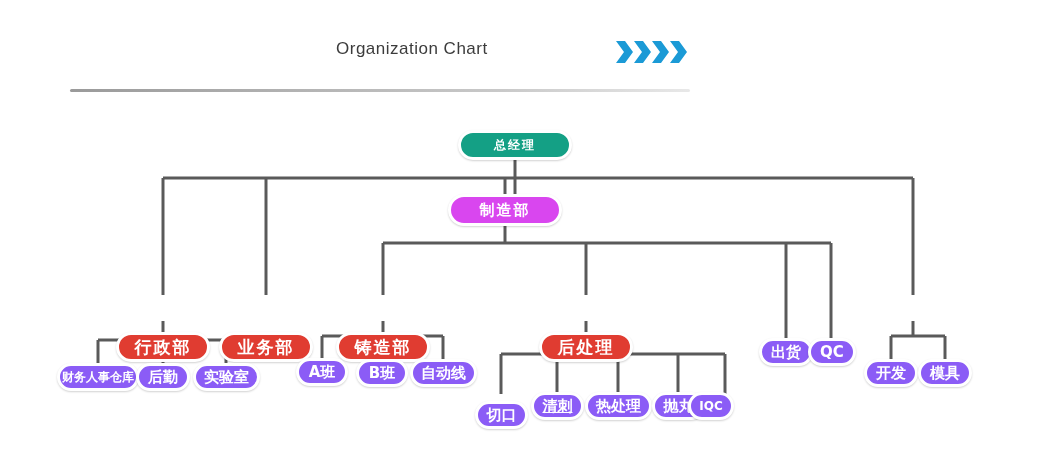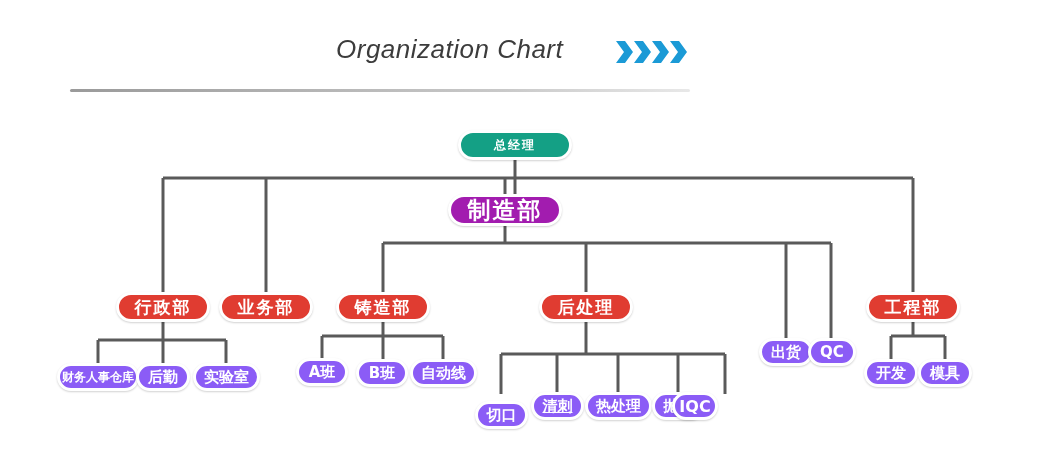--- a/index.html
+++ b/index.html
@@ -16,24 +16,23 @@
   .header{position:absolute;left:0;top:0;width:1060px;height:100px;}
   .title-cn{
     position:absolute;left:62px;top:16px;
     font-size:44px;font-weight:bold;color:#231f20;
     letter-spacing:1px;line-height:52px;
     font-family:"DejaVu Sans","Liberation Sans",sans-serif;
     white-space:nowrap;
   }
   .title-en{
     position:absolute;left:336px;top:33px;
-    font-size:26px;color:#3c3c3c;letter-spacing:.5px;
+    font-size:17px;color:#3c3c3c;letter-spacing:.5px;
     line-height:32px;white-space:nowrap;
     font-family:"Liberation Sans","DejaVu Sans",sans-serif;
-    font-style:italic;
   }
   .chevrons{position:absolute;left:616px;top:38px;width:76px;height:28px;}
   .divider{
     position:absolute;left:70px;top:89px;width:620px;height:3px;
     background:linear-gradient(to right,#9a9a9a 0%,#c9c9c9 70%,#e8e8e8 100%);
     border-radius:2px;
   }
 
   
   .chart{position:absolute;left:0;top:100px;width:1060px;height:363px;}
@@ -48,22 +47,22 @@
     border-radius:999px;
     border:3px solid #ffffff;
     white-space:nowrap;
     font-family:"DejaVu Sans","Liberation Sans",sans-serif;
     font-weight:bold;
     box-shadow:0 1px 2px rgba(0,0,0,0.18);
     letter-spacing:1px;
     z-index:3;
   }
   .lvl1{background:#14a085;font-size:12px;letter-spacing:2px;}
-  .lvl2{background:#a21caf;font-size:23px;letter-spacing:2px;}
-  .lvl3{background:#e03c31;font-size:17px;letter-spacing:2px;}
+  .lvl2{background:#d946ef;font-size:15px;letter-spacing:2px;}
+  .lvl3{background:#e03c31;font-size:17px;letter-spacing:2px;margin-top:40px;}
   .lvl4{background:#8b5cf6;font-size:15px;letter-spacing:0px;}
 </style>
 </head>
 <body>
 
 <div id="page">
 
   <div class="header">
     <div class="title-en">Organization Chart</div>
 
@@ -138,21 +137,20 @@
     <div class="node lvl3" style="left:219px;top:192px;width:94px;height:30px;">业务部</div>
 
     <div class="node lvl3" style="left:539px;top:192px;width:94px;height:30px;">后处理</div>
 
     <div class="node lvl3" style="left:336px;top:192px;width:94px;height:30px;">铸造部</div>
 
     <div class="node lvl4" style="left:759px;top:238px;width:54px;height:28px;">出货</div>
 
     <div class="node lvl4" style="left:808px;top:238px;width:48px;height:28px;">QC</div>
 
-    <div class="node lvl3" style="left:866px;top:192px;width:94px;height:30px;">工程部</div>
 
     <div class="node lvl4" style="left:57px;top:263px;width:82px;height:28px;font-size:12px;">财务人事仓库</div>
 
     <div class="node lvl4" style="left:136px;top:263px;width:54px;height:28px;">后勤</div>
 
     <div class="node lvl4" style="left:193px;top:263px;width:67px;height:28px;">实验室</div>
 
     <div class="node lvl4" style="left:296px;top:258px;width:52px;height:28px;">A班</div>
 
     <div class="node lvl4" style="left:356px;top:259px;width:52px;height:28px;">B班</div>
@@ -160,20 +158,20 @@
     <div class="node lvl4" style="left:410px;top:259px;width:67px;height:28px;font-family:Liberation Mono, monospace;">自动线</div>
 
     <div class="node lvl4" style="left:475px;top:301px;width:53px;height:28px;">切口</div>
 
     <div class="node lvl4" style="left:531px;top:292px;width:53px;height:28px;text-decoration:underline;">清刺</div>
 
     <div class="node lvl4" style="left:585px;top:292px;width:67px;height:28px;">热处理</div>
 
     <div class="node lvl4" style="left:652px;top:292px;width:53px;height:28px;">抛丸</div>
 
-    <div class="node lvl4" style="left:672px;top:292px;width:46px;height:28px;font-size:16px;">IQC</div>
+    <div class="node lvl4" style="left:688px;top:292px;width:46px;height:28px;font-size:12px;">IQC</div>
 
     <div class="node lvl4" style="left:864px;top:259px;width:54px;height:28px;">开发</div>
 
     <div class="node lvl4" style="left:918px;top:259px;width:54px;height:28px;">模具</div>
 
   </div>
 </div>
 
 </body></html>

